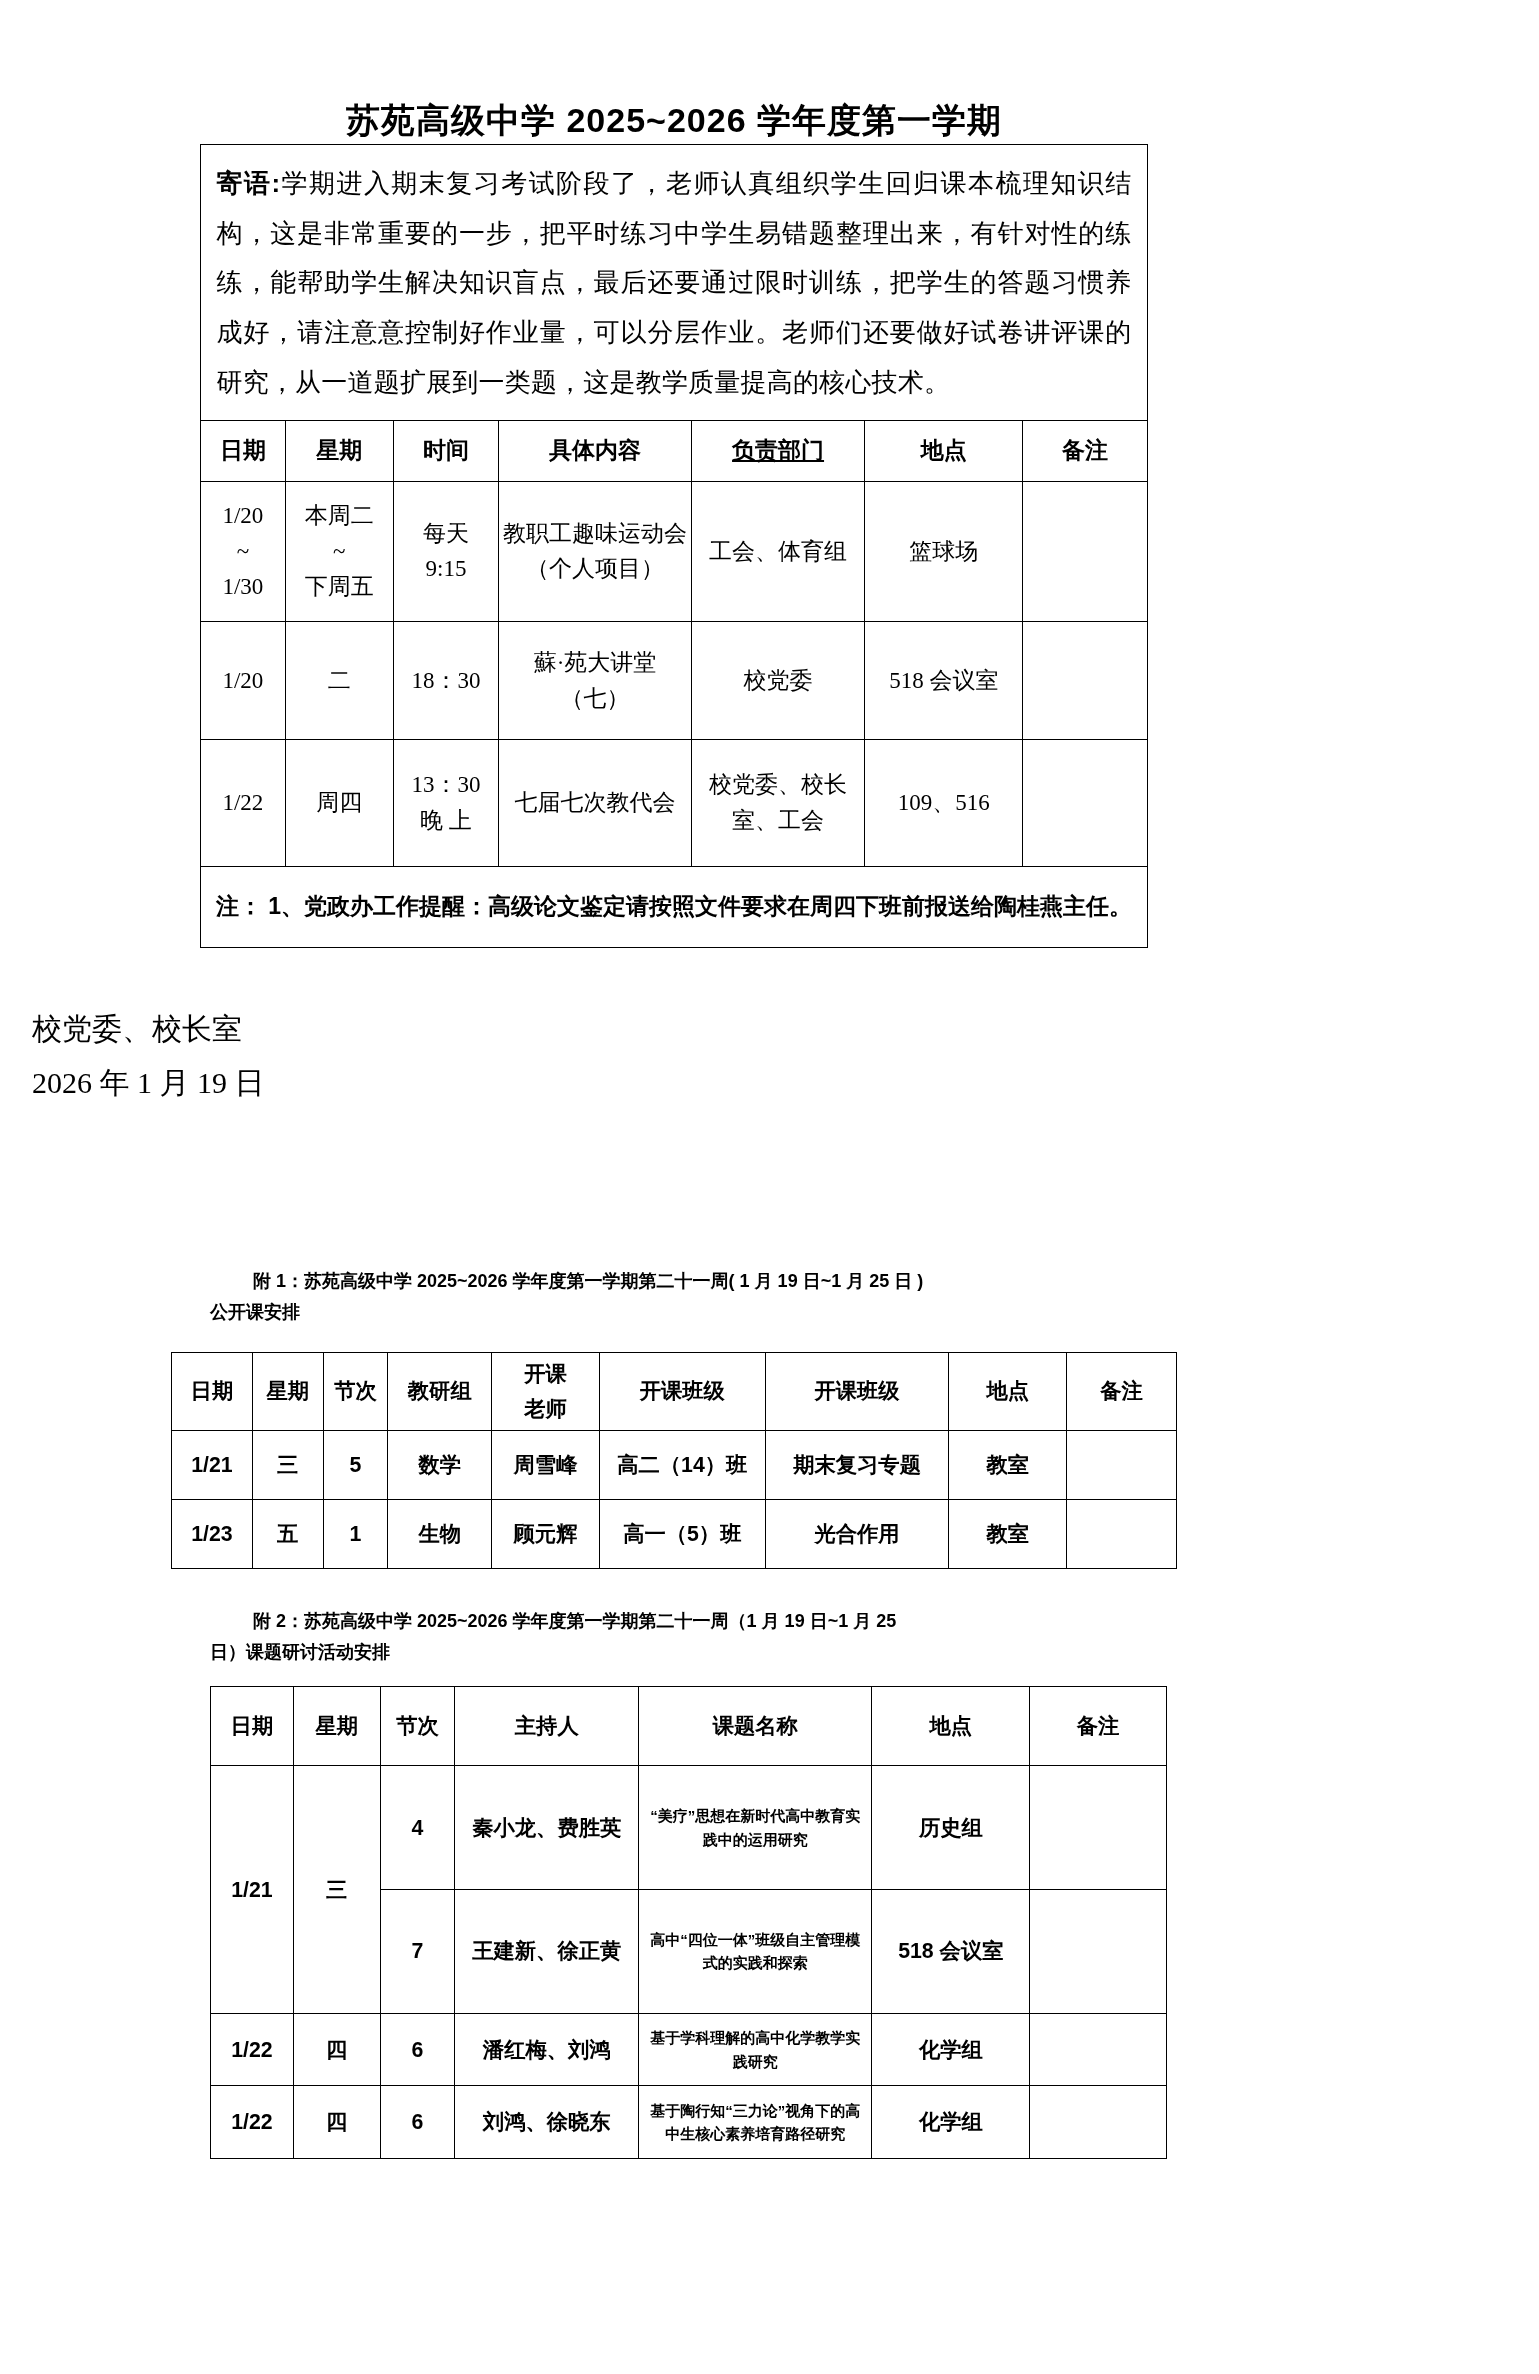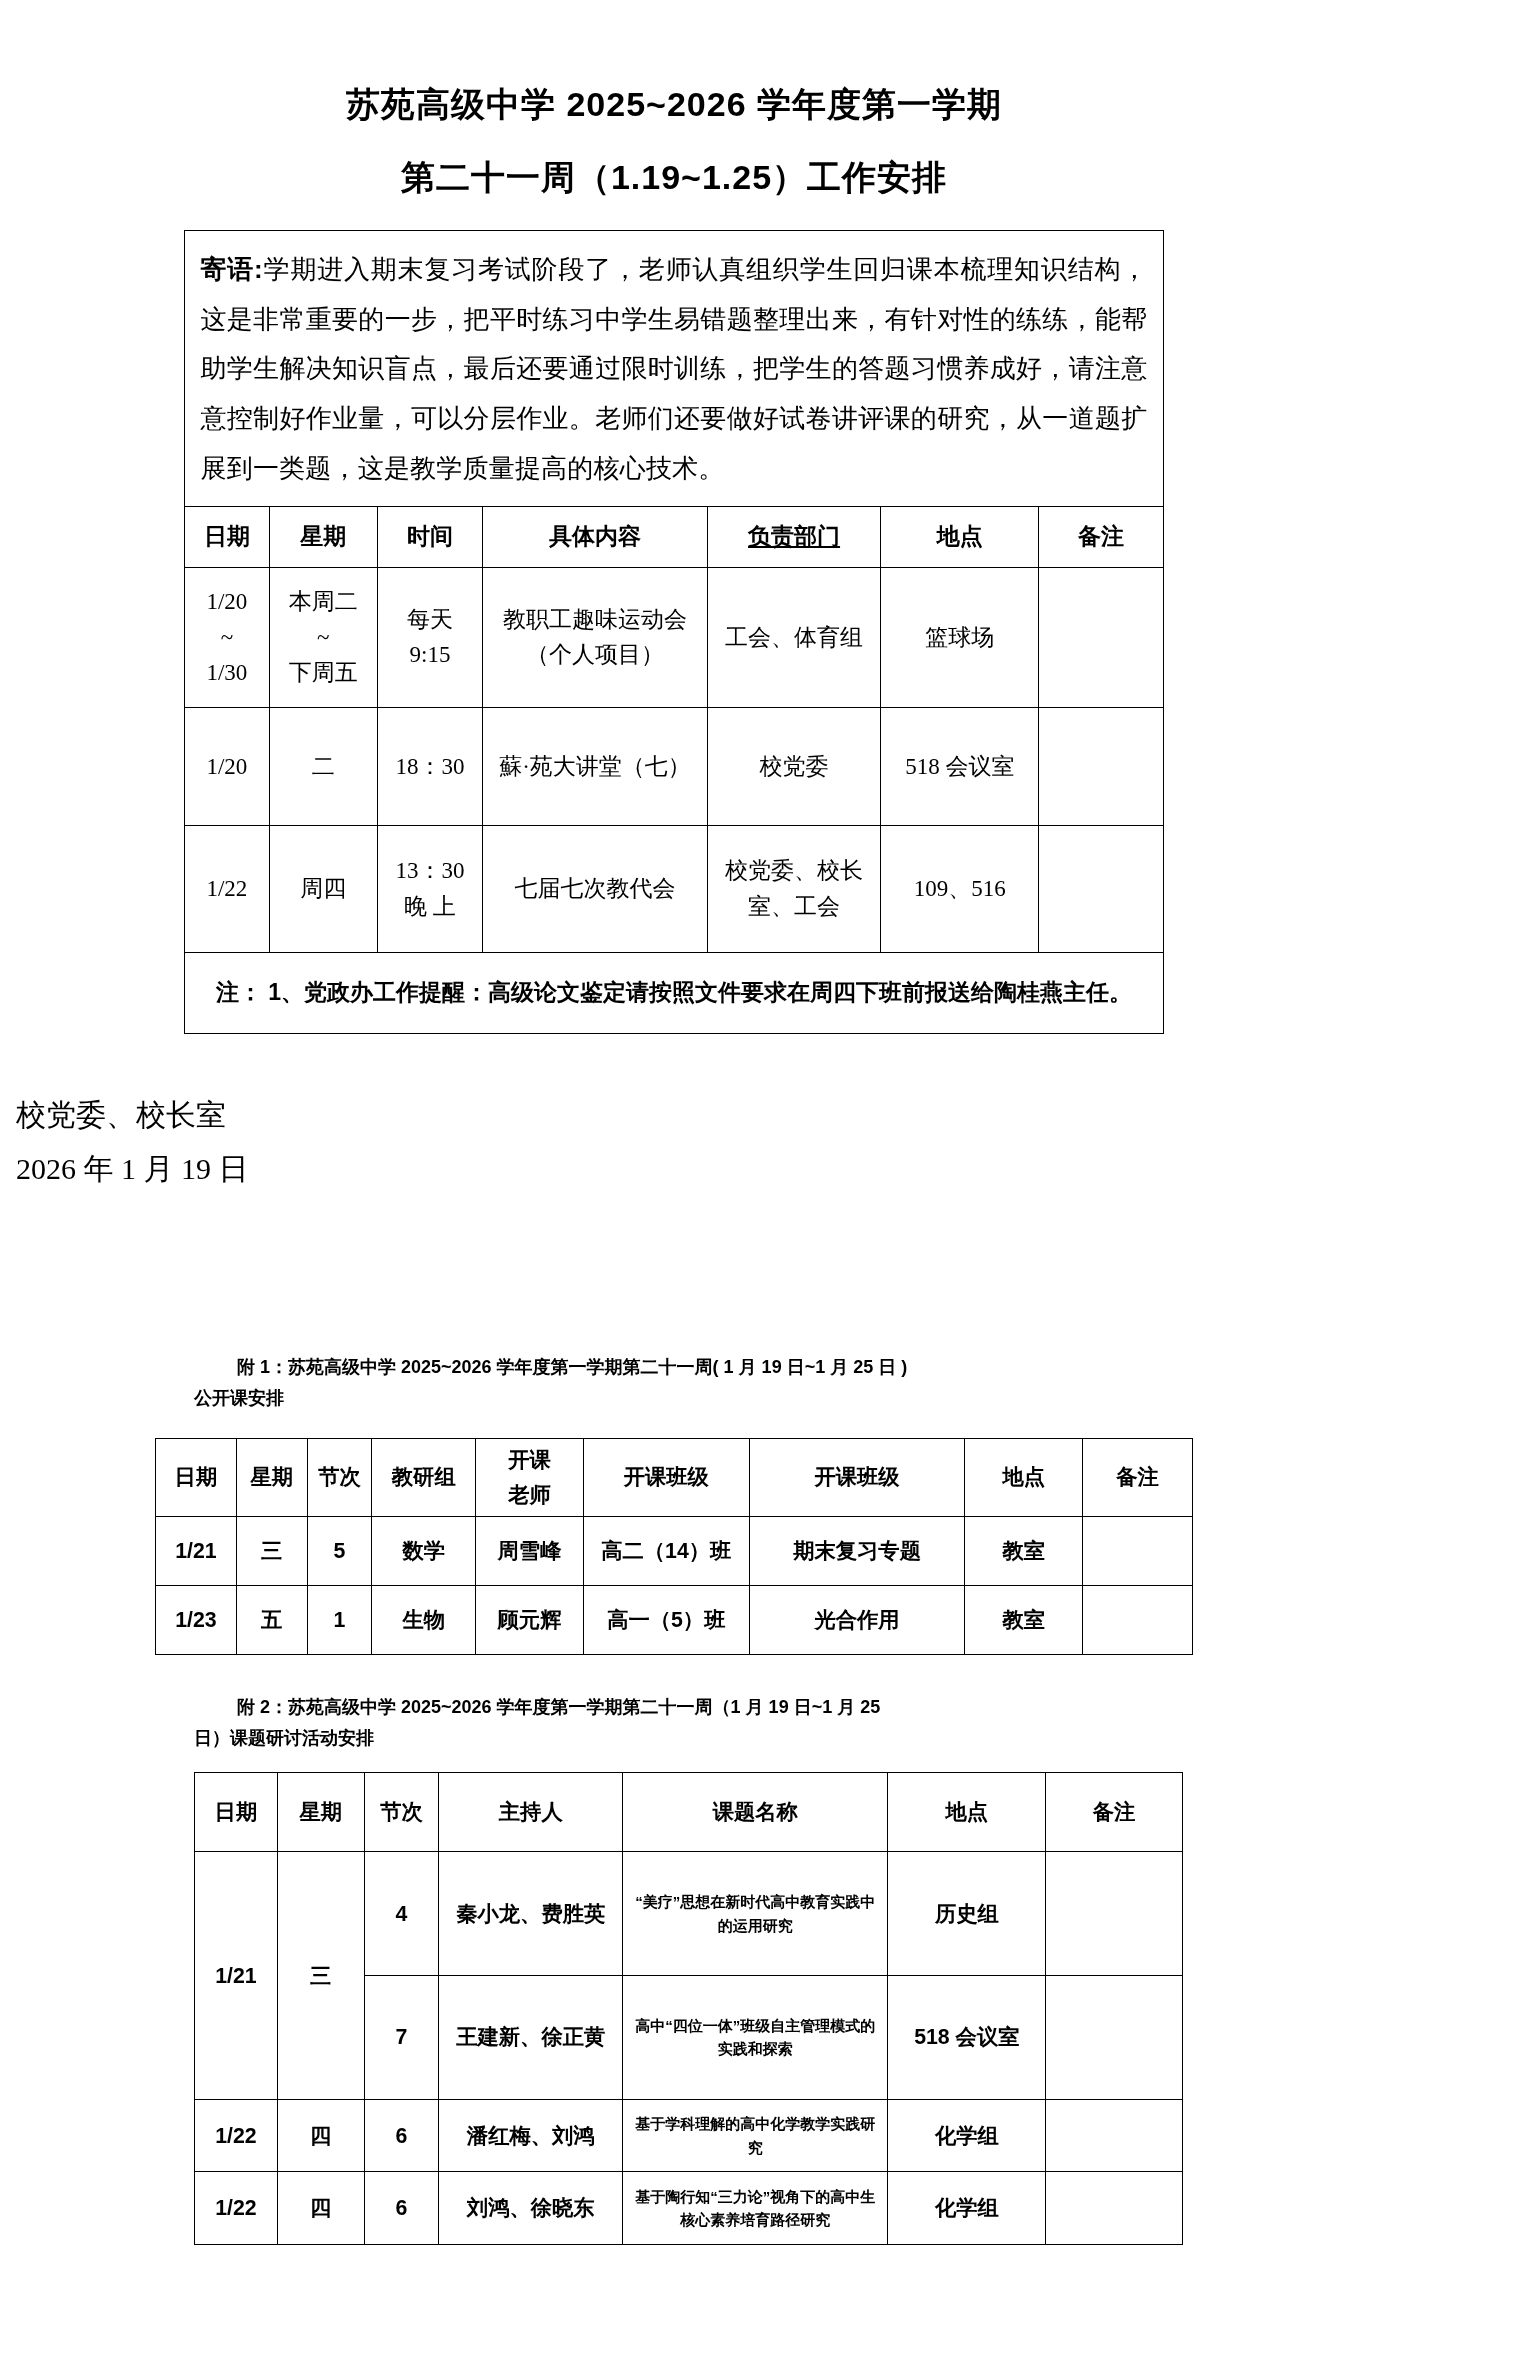--- a/index.html
+++ b/index.html
@@ -12,21 +12,21 @@
     height: 2375px;
     font-family: "Liberation Serif", "DejaVu Serif", serif;
     color: #000000;
     overflow: hidden;
   }
   .page {
     position: relative;
     width: 1348px;
     height: 2375px;
     box-sizing: border-box;
-    padding: 0;
+    padding: 16px;
   }
 
   
   .doc-title {
     text-align: center;
     font-family: "Liberation Sans", "DejaVu Sans", sans-serif;
     font-weight: bold;
     font-size: 34px;
     letter-spacing: 1px;
   }
@@ -162,21 +162,20 @@
 
   table.att2 td.topic { font-size: 15px; line-height: 1.55; padding: 5.8px 7.8px; }
   table.att2 td.tall { height: 115px; }
 </style>
 </head>
 <body>
 
 <div class="page">
 
   <div class="doc-title line1">苏苑高级中学 2025~2026 学年度第一学期</div>
-  <div class="doc-title line2">第二十一周（1.19~1.25）工作安排</div>
 
   <div class="main-frame">
 
     <div class="message"><span class="label">寄语:</span><span>学期进入期末复习考试阶段了，老师认真组织学生回归课本梳理知识结构，这是非常重要的一步，把平时练习中学生易错题整理出来，有针对性的练练，能帮助学生解决知识盲点，最后还要通过限时训练，把学生的答题习惯养成好，请注意意控制好作业量，可以分层作业。老师们还要做好试卷讲评课的研究，从一道题扩展到一类题，这是教学质量提高的核心技术。</span></div>
 
     <table class="grid">
       <thead>
         <tr>
           <th class="mt-h1">日期</th>
           <th class="mt-h2">星期</th>

